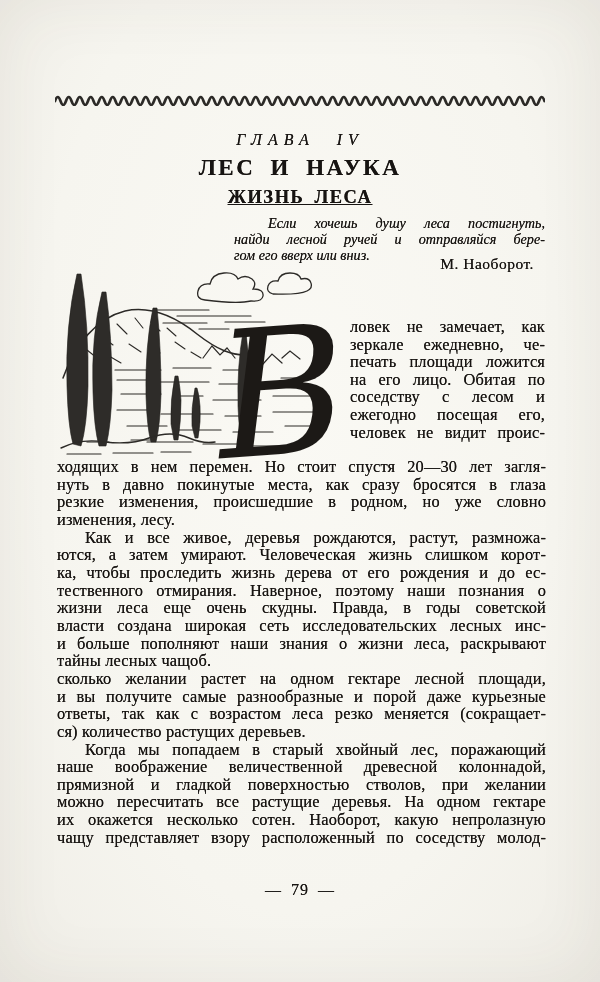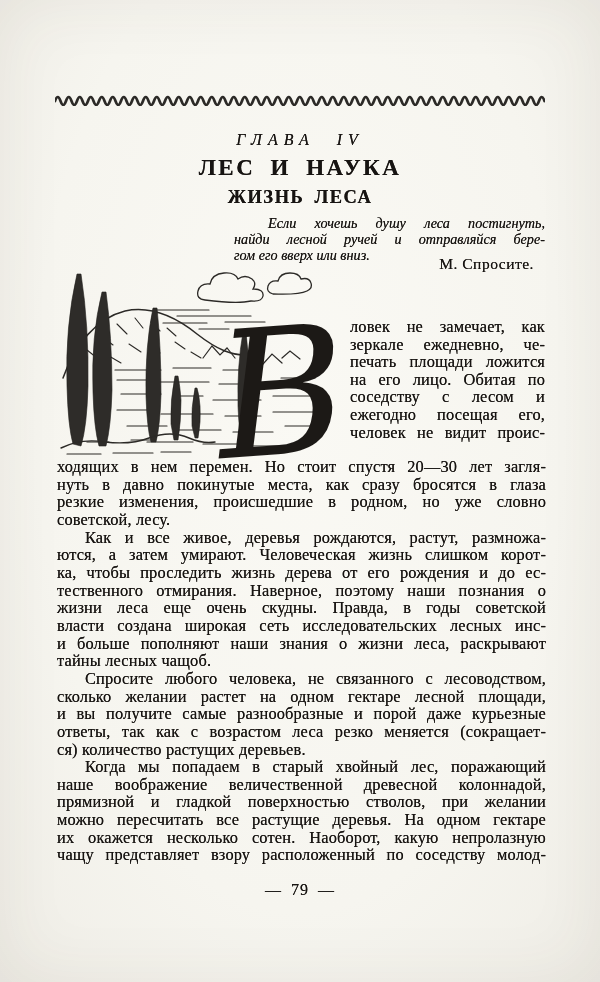--- a/index.html
+++ b/index.html
@@ -9,21 +9,21 @@
     background:radial-gradient(ellipse at 50% 42%, #faf9f4 0%, #f6f5ef 62%, #efede6 100%);
     color:#171412;
     font-family:"Liberation Serif", serif;
     box-shadow:inset 0 0 70px rgba(70,60,40,0.07);
   }
   .ink{ text-shadow:0 0 .55px rgba(25,20,15,.85); }
   .orn{ position:absolute;left:55px;top:92px;width:490px;height:14px; }
   .centered{ position:absolute;left:0;width:600px;text-align:center; }
   .chapter{ top:131px;font-style:italic;font-size:16px;letter-spacing:6px;word-spacing:12px; }
   .title{ top:155px;font-size:23px;font-weight:bold;letter-spacing:2.5px;word-spacing:7px; }
-  .subtitle{ top:187px;font-size:18.5px;font-weight:bold;letter-spacing:1.5px;word-spacing:4px; }
+  .subtitle{ top:187px;font-size:18.5px;font-weight:bold;letter-spacing:1.5px;word-spacing:4px;text-decoration:underline; }
   .epigraph{ position:absolute;left:234px;top:216px;width:311px;
     font-style:italic;font-size:14.2px;line-height:15.8px; }
   .epigraph .line.ep-first{ padding-left:34px;box-sizing:border-box; }
   .attribution{ position:absolute;right:66px;top:255px;font-size:15.5px;letter-spacing:.5px; }
   .illustration{ position:absolute;left:57px;top:266px;width:275px;height:190px; }
   .dropcap{
     position:absolute;left:216px;top:306px;width:130px;height:150px;
     font-family:"DejaVu Serif", serif;font-style:italic;font-weight:normal;
     font-size:176px;line-height:1;color:#1c1916;
     transform:rotate(-4deg);transform-origin:50% 50%;
@@ -50,21 +50,21 @@
 
   <div class="centered chapter ink">ГЛАВА IV</div>
   <div class="centered title ink">ЛЕС И НАУКА</div>
   <div class="centered subtitle ink">ЖИЗНЬ ЛЕСА</div>
 
   <div class="epigraph ink">
       <div class="line ep-first">Если хочешь душу леса постигнуть,</div>
       <div class="line">найди лесной ручей и отправляйся бере-</div>
       <div class="line end">гом его вверх или вниз.</div>
     </div>
-  <div class="attribution ink">М. Спросите.</div>
+  <div class="attribution ink">М. Наоборот.</div>
 
   <svg class="illustration" viewBox="0 0 275 190">
     <g>
       <path class="stroke" stroke-width="1.3" d="M148,34 q-9,-1 -7,-9 q2,-8 12,-7 q2,-10 14,-11 q11,-1 14,6 q7,-5 14,0 q5,4 1,10 q11,0 10,7 q-1,6 -12,5 q-14,3 -46,-1z"></path>
       <path class="stroke" stroke-width="1.3" d="M216,28 q-7,-2 -5,-8 q2,-6 10,-5 q2,-8 12,-8 q9,0 11,6 q8,-2 10,4 q2,5 -4,8 q-8,4 -34,3z"></path>
       <path class="stroke" stroke-width="1.2" d="M96,44 h56 M120,50 h74 M106,57 h44 M168,56 h40 M142,63 h30"></path>
     </g>
     <g>
       <path class="stroke" stroke-width="1.5" d="M6,112 C 18,78 40,52 68,45 C 96,39 120,52 140,68 C 158,82 176,92 196,88"></path>
       <path class="stroke" stroke-width="1.1" d="M30,84 l10,8 M44,70 l12,9 M60,58 l10,10 M78,52 l8,10 M94,56 l9,9 M110,62 l9,8 M52,90 l12,7 M72,78 l12,8 M92,80 l11,7 M118,76 l10,7 M134,86 l10,6"></path>
@@ -96,30 +96,29 @@
       <div class="line">на его лицо. Обитая по</div>
       <div class="line">соседству с лесом и</div>
       <div class="line">ежегодно посещая его,</div>
       <div class="line">человек не видит проис-</div>
     </div>
 
   <div class="body-text ink">
       <div class="line">ходящих в нем перемен. Но стоит спустя 20—30 лет загля-</div>
       <div class="line">нуть в давно покинутые места, как сразу бросятся в глаза</div>
       <div class="line">резкие изменения, происшедшие в родном, но уже словно</div>
-      <div class="line end">советской, лесу.</div>
+      <div class="line end">изменения, лесу.</div>
       <div class="line indent">Как и все живое, деревья рождаются, растут, размножа-</div>
       <div class="line">ются, а затем умирают. Человеческая жизнь слишком корот-</div>
       <div class="line">ка, чтобы проследить жизнь дерева от его рождения и до ес-</div>
       <div class="line">тественного отмирания. Наверное, поэтому наши познания о</div>
       <div class="line">жизни леса еще очень скудны. Правда, в годы советской</div>
       <div class="line">власти создана широкая сеть исследовательских лесных инс-</div>
       <div class="line">и больше пополняют наши знания о жизни леса, раскрывают</div>
       <div class="line end">тайны лесных чащоб.</div>
-      <div class="line indent">Спросите любого человека, не связанного с лесоводством,</div>
       <div class="line">сколько желании растет на одном гектаре лесной площади,</div>
       <div class="line">и вы получите самые разнообразные и порой даже курьезные</div>
       <div class="line">ответы, так как с возрастом леса резко меняется (сокращает-</div>
       <div class="line end">ся) количество растущих деревьев.</div>
       <div class="line indent">Когда мы попадаем в старый хвойный лес, поражающий</div>
       <div class="line">наше воображение величественной древесной колоннадой,</div>
       <div class="line">прямизной и гладкой поверхностью стволов, при желании</div>
       <div class="line">можно пересчитать все растущие деревья. На одном гектаре</div>
       <div class="line">их окажется несколько сотен. Наоборот, какую непролазную</div>
       <div class="line">чащу представляет взору расположенный по соседству молод-</div>

